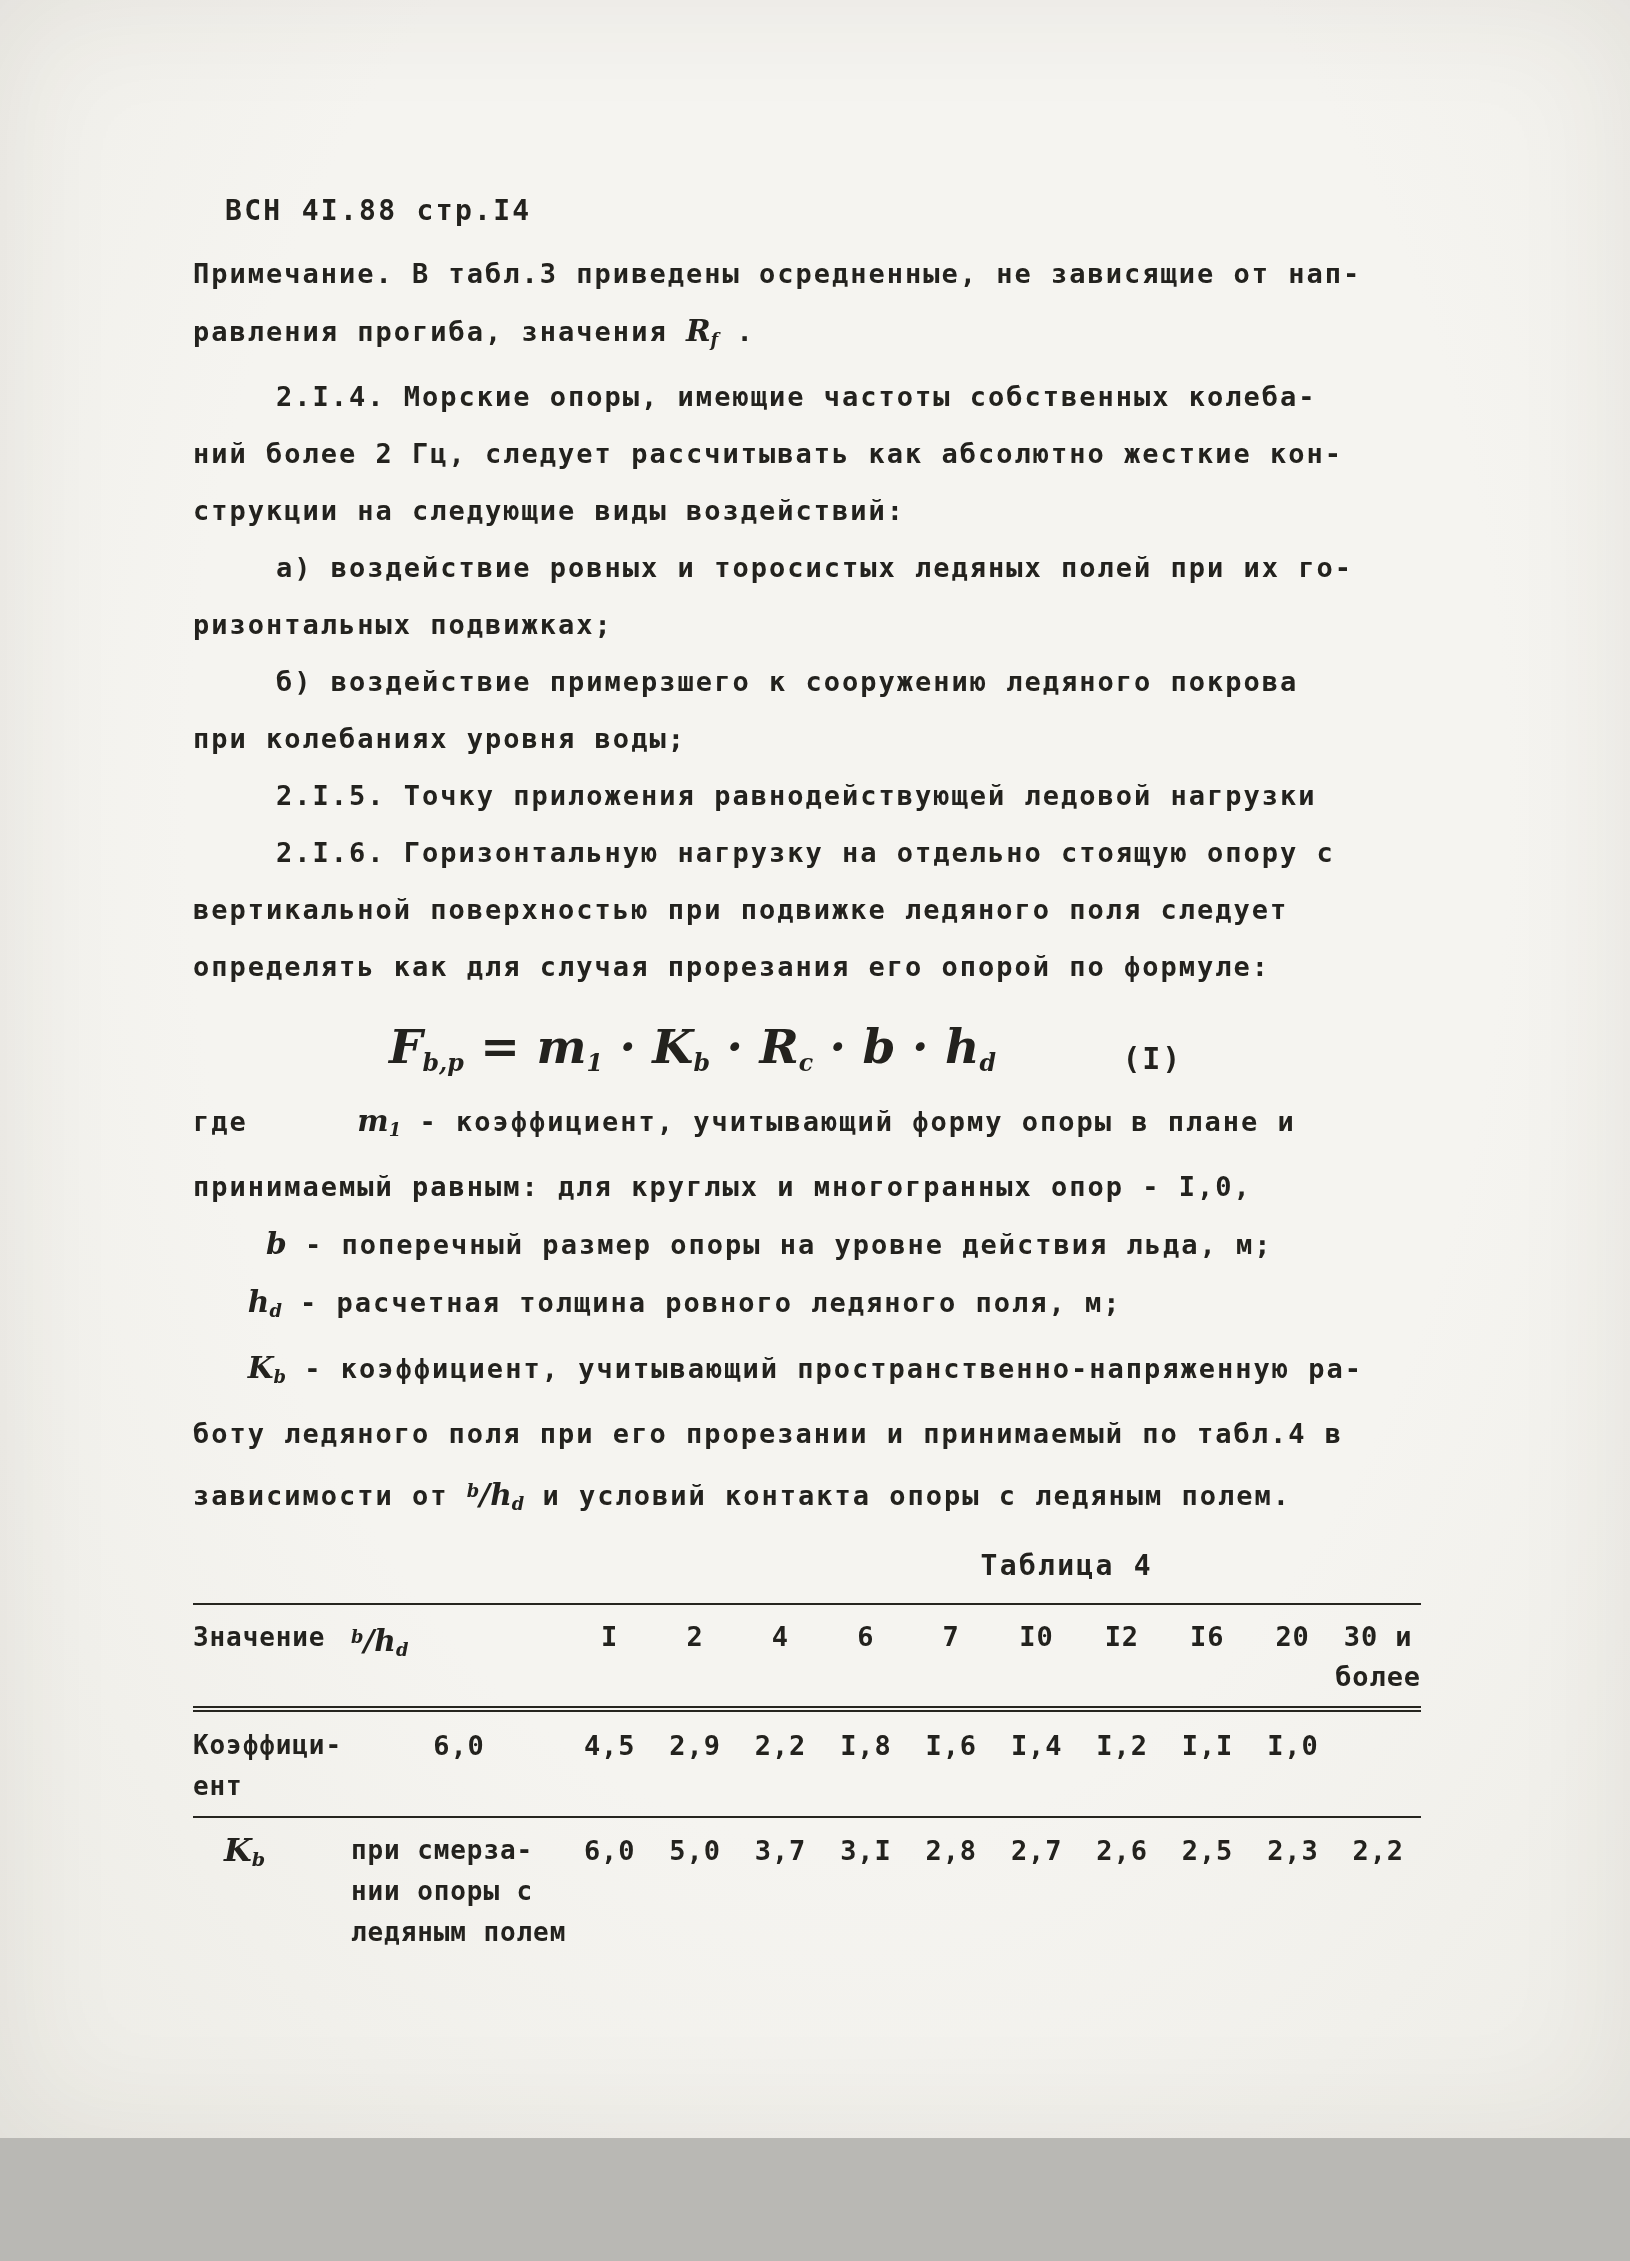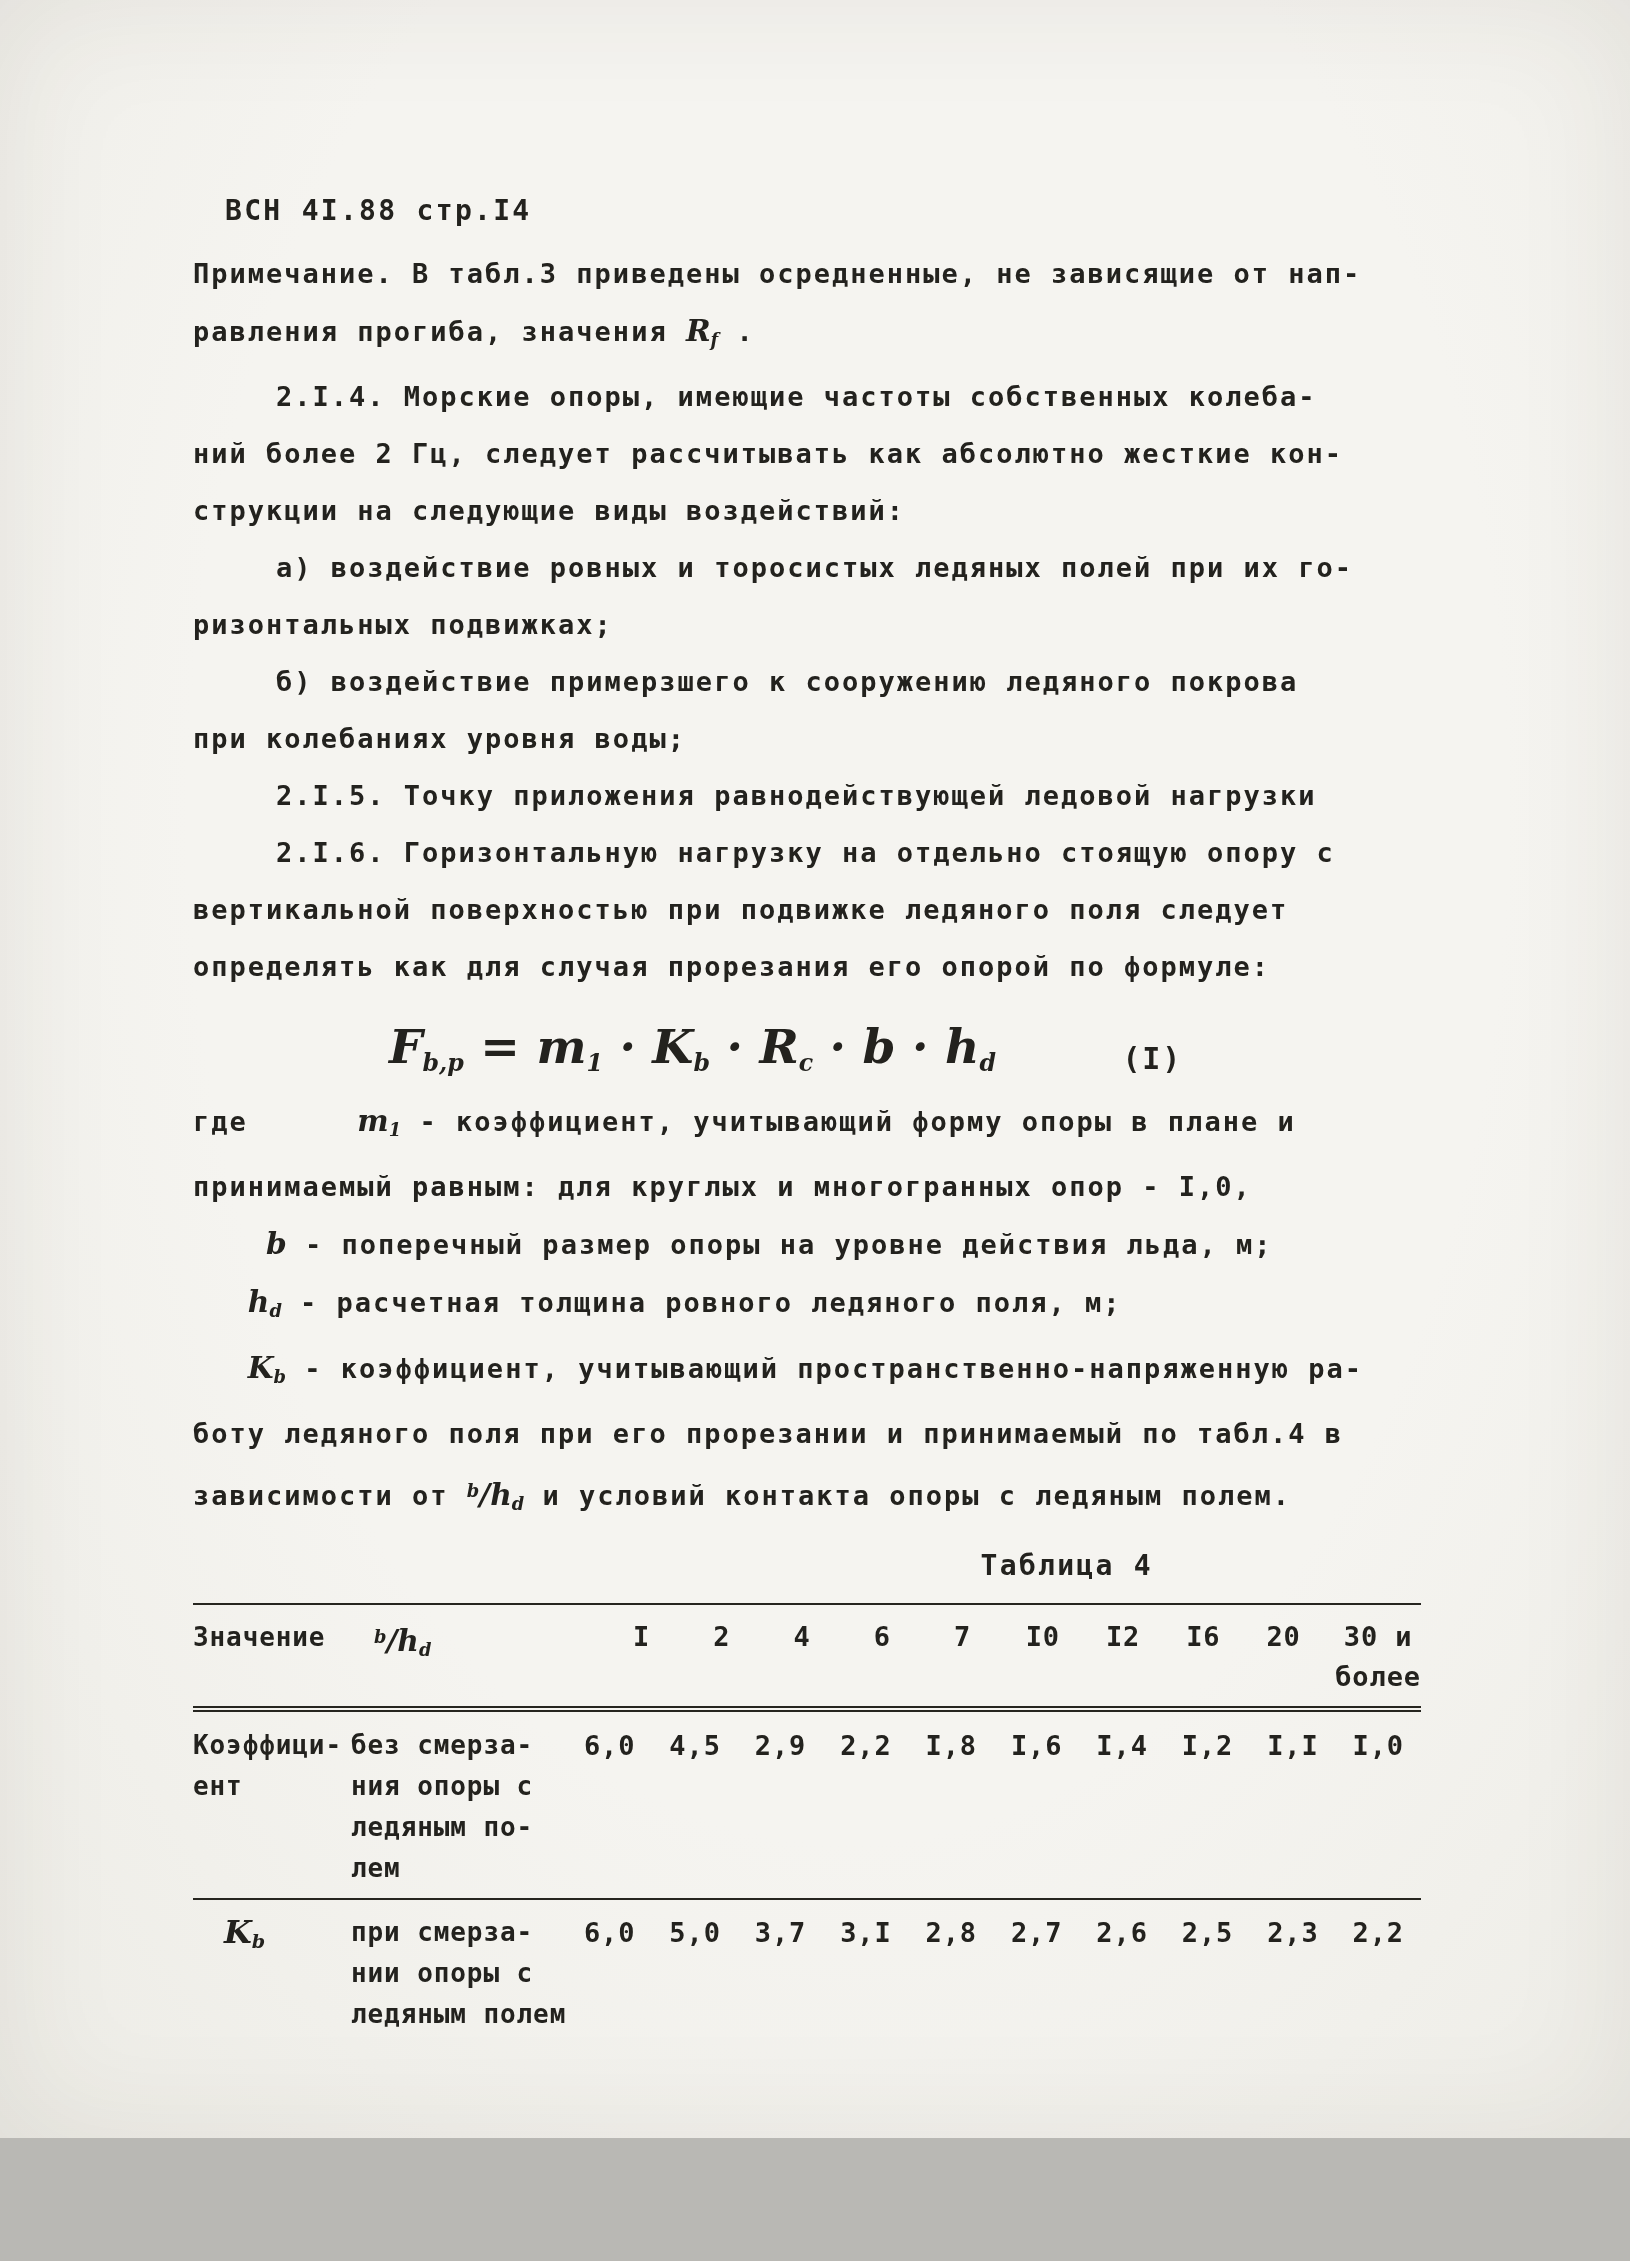--- a/index.html
+++ b/index.html
@@ -82,21 +82,20 @@
     display: grid;
     grid-template-columns: 158px 216px repeat(10, 1fr);
     align-items: start;
   }
   .t-row.t-head {
     padding: 12.6px 0 9px;
     border-bottom: 6.3px double #26251f;
     font-size: 27px;
     line-height: 40px;
     letter-spacing: 0.9px;
-    gap: 23px;
   }
   .t-body-row {
     font-size: 27px;
     line-height: 41px;
     letter-spacing: 0.9px;
     padding: 12.6px 0 9px;
   }
   #t-row-0 { border-bottom: 2.7px solid #26251f; }
 
   .t-cell { white-space: pre-line; }
@@ -169,24 +168,20 @@
           <div class="t-cell val">I0</div>
           <div class="t-cell val">I2</div>
           <div class="t-cell val">I6</div>
           <div class="t-cell val">20</div>
           <div class="t-cell val">30 и
 более</div>
         </div>
       <div class="t-row t-body-row" id="t-row-0">
           <div class="t-cell label"><span class="run">Коэффици-
 ент</span></div>
-          <div class="t-cell cond">без смерза-
-ния опоры с
-ледяным по-
-лем</div>
           <div class="t-cell val">6,0</div>
           <div class="t-cell val">4,5</div>
           <div class="t-cell val">2,9</div>
           <div class="t-cell val">2,2</div>
           <div class="t-cell val">I,8</div>
           <div class="t-cell val">I,6</div>
           <div class="t-cell val">I,4</div>
           <div class="t-cell val">I,2</div>
           <div class="t-cell val">I,I</div>
           <div class="t-cell val">I,0</div>

